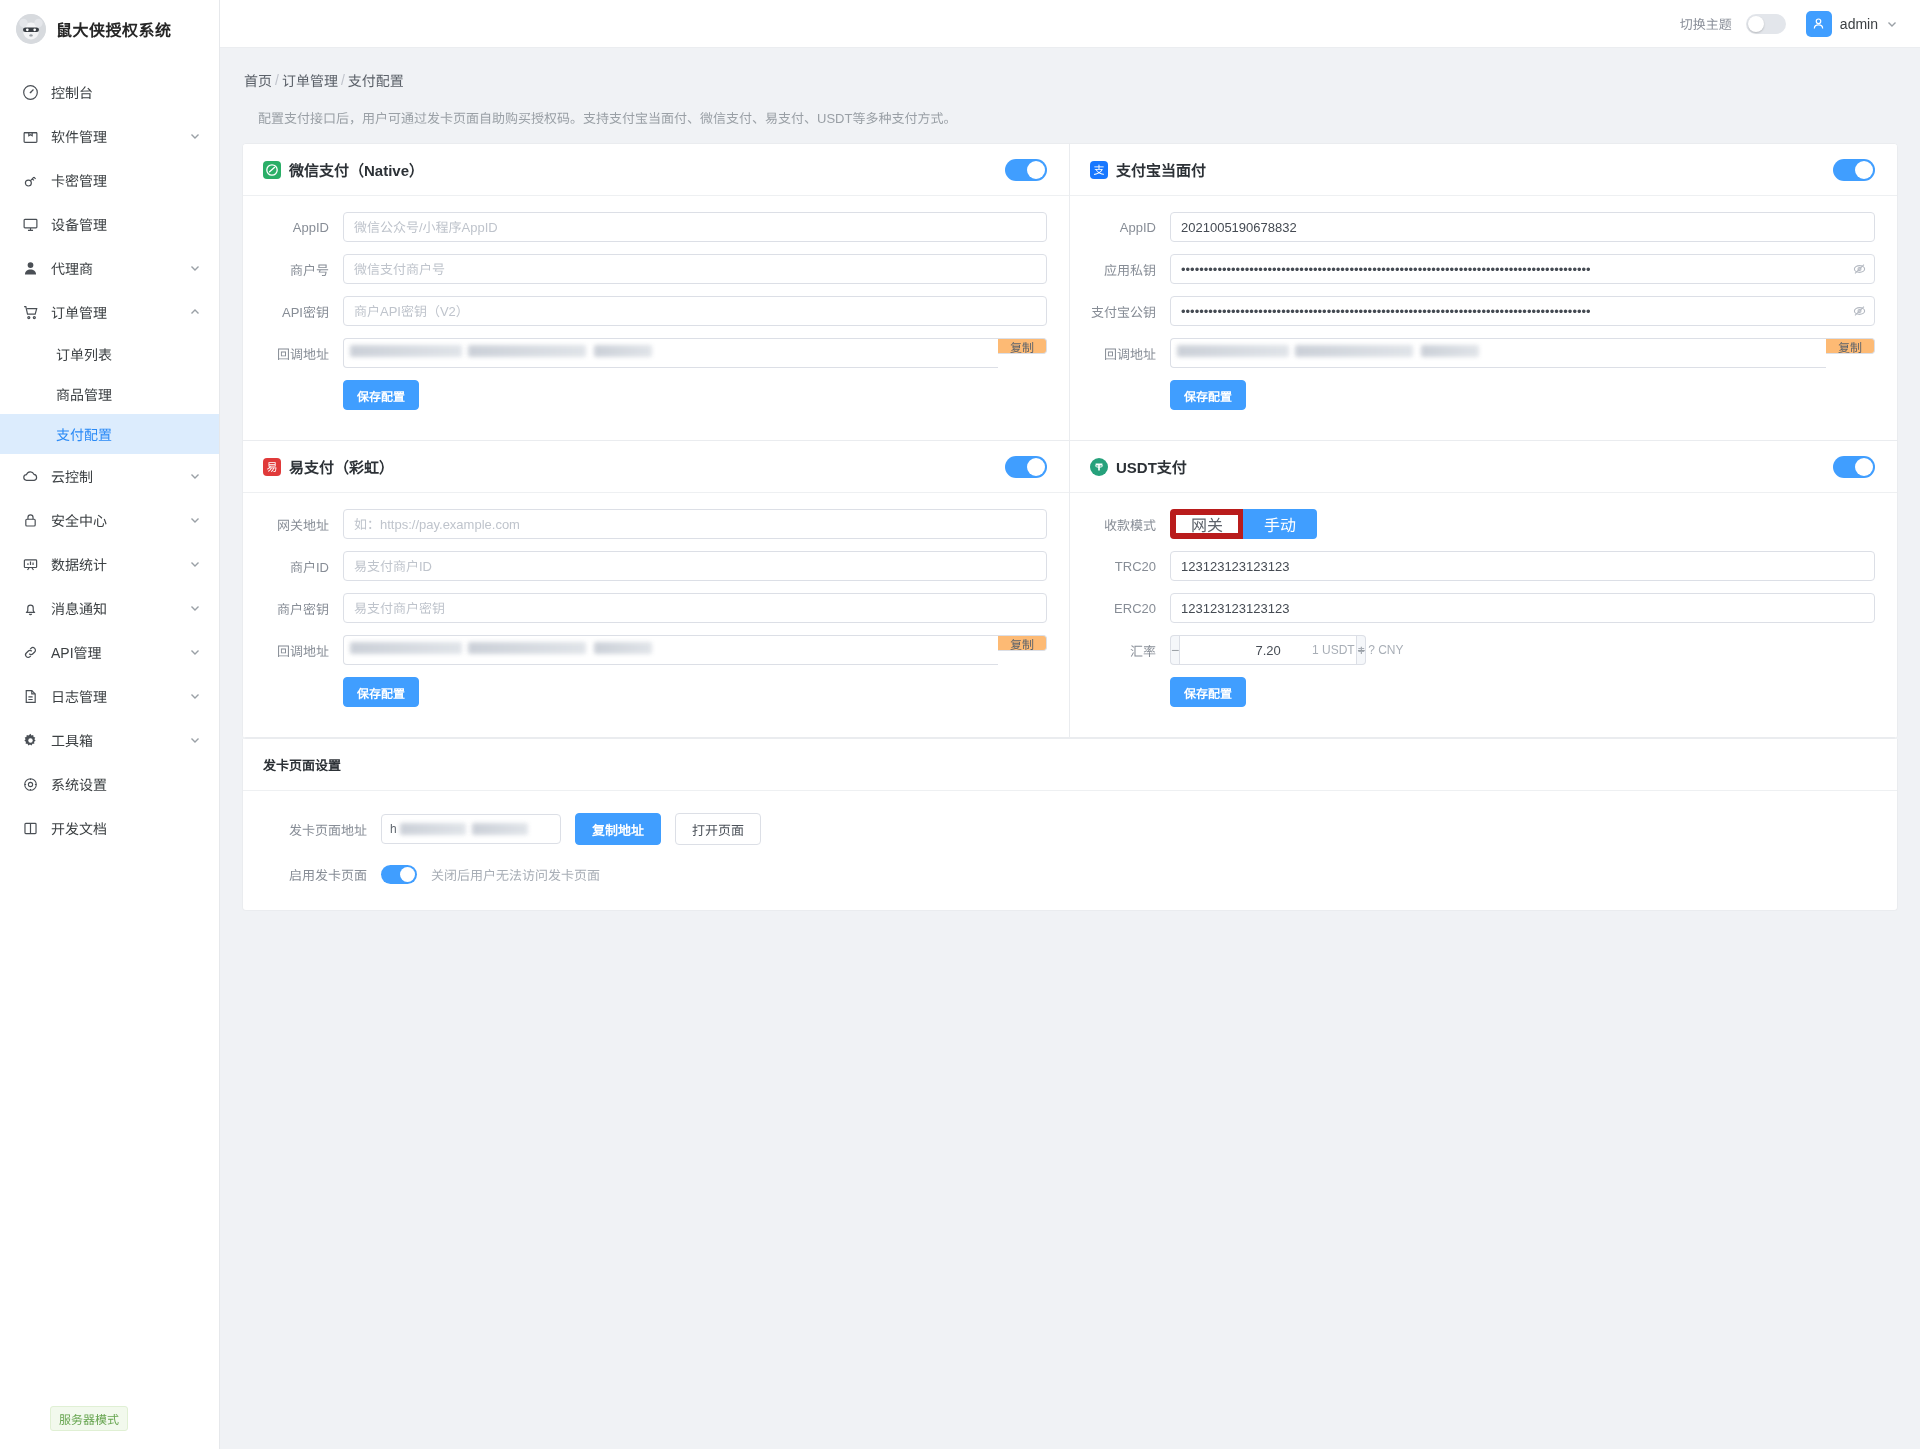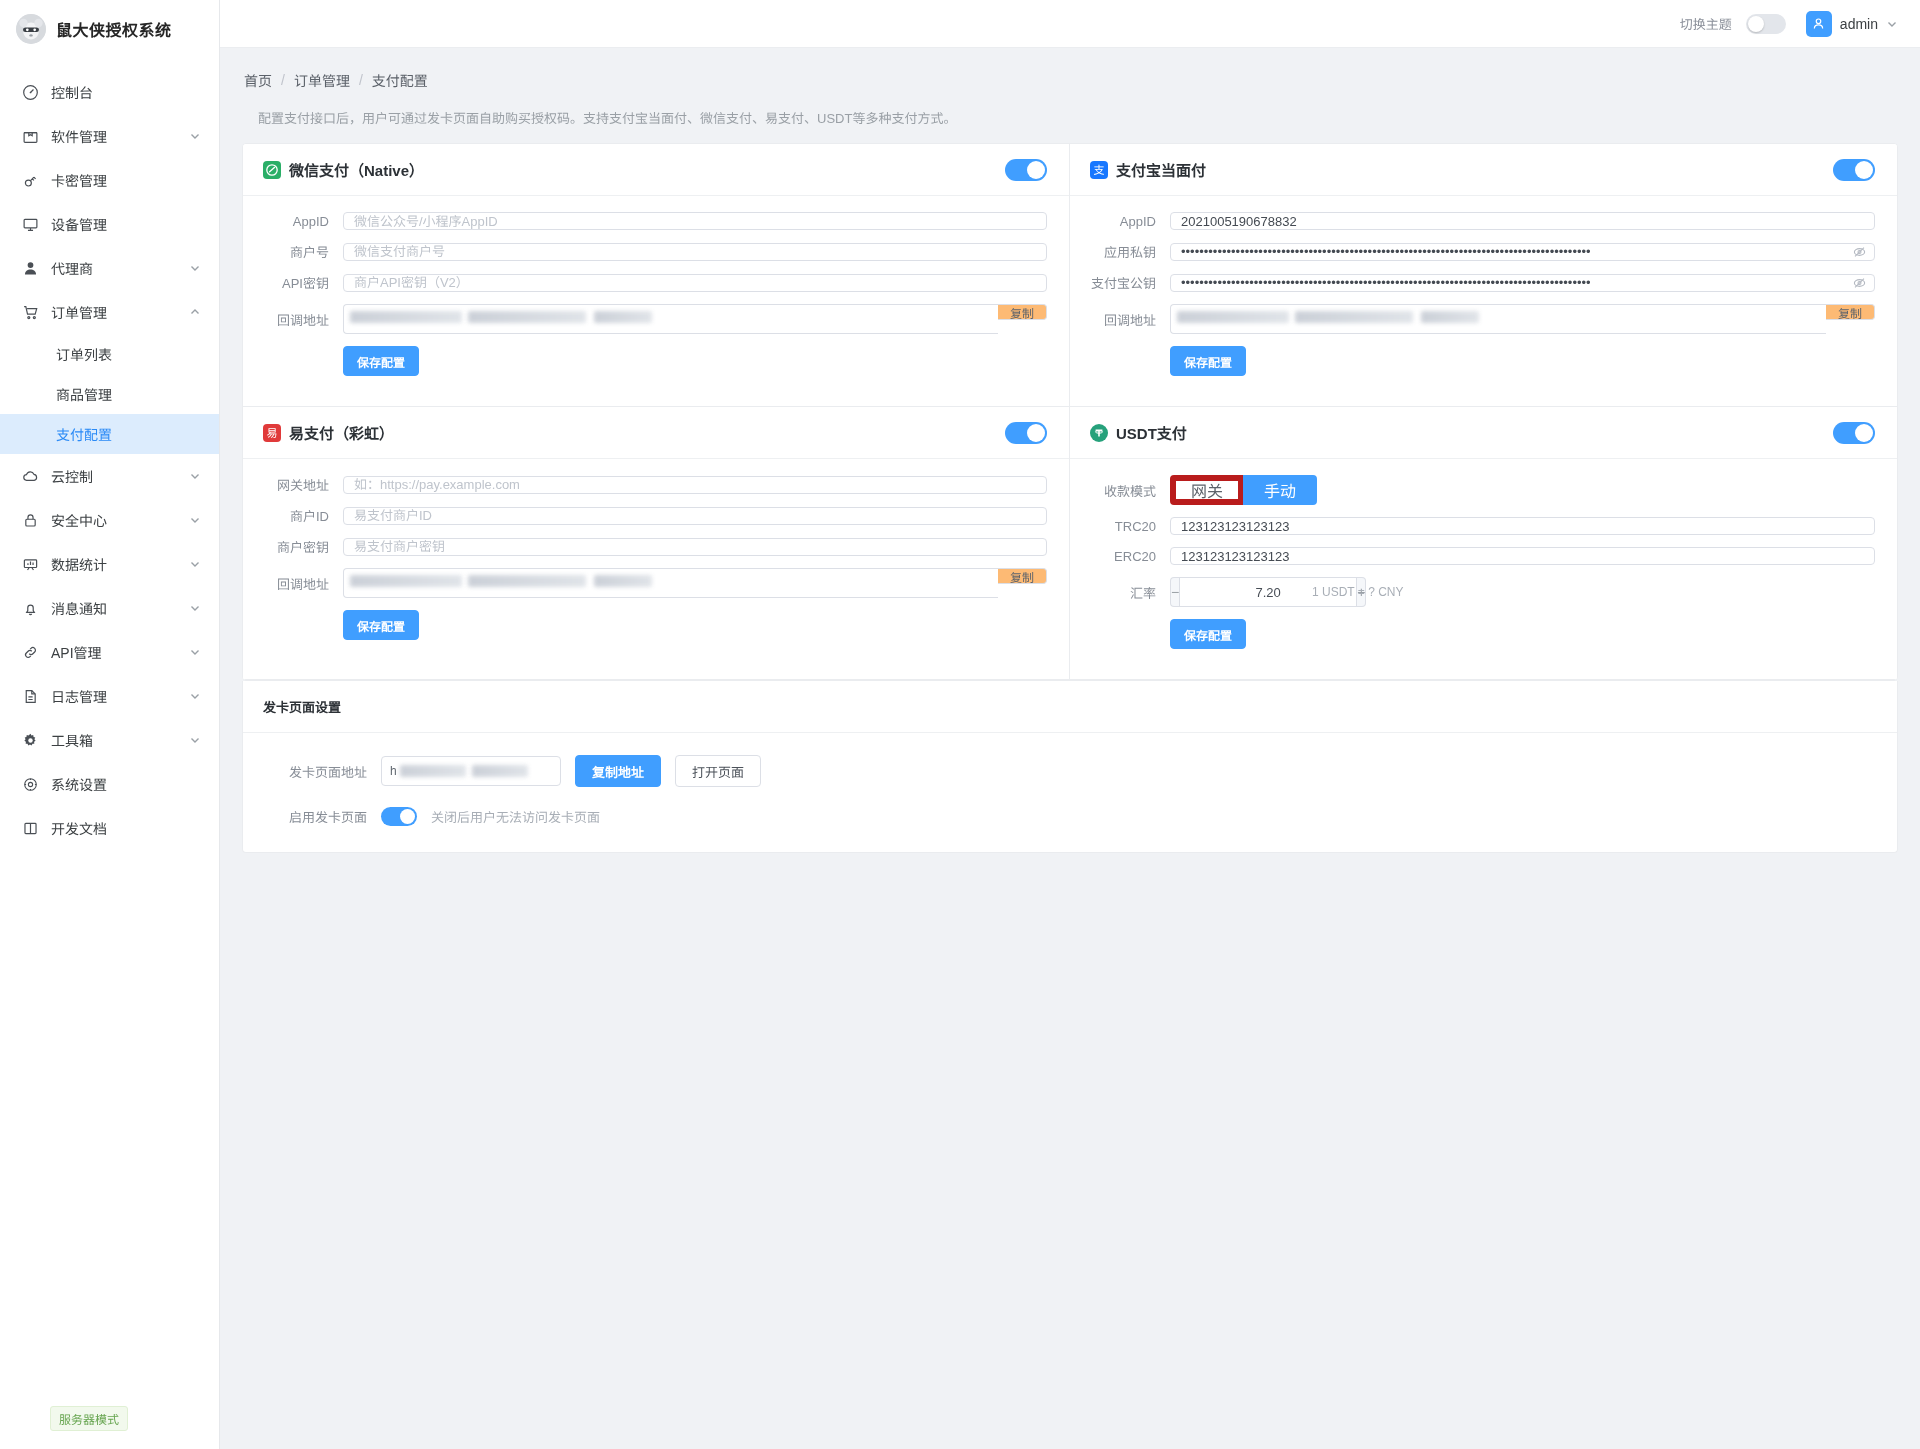--- a/index.html
+++ b/index.html
@@ -72,21 +72,21 @@
   }
   .user-box { display: flex; align-items: center; gap: 8px; cursor: pointer; margin-left: 6px; }
   .avatar {
     width: 26px; height: 26px; border-radius: 5px; background: #409eff;
     display: flex; align-items: center; justify-content: center; color: #fff;
   }
   .avatar svg { width: 15px; height: 15px; display: block; }
   .user-name { font-size: 14px; color: #3c4043; }
 
   .content { padding: 20px 22px 0 22px; }
-  .crumbs { display: flex; align-items: center; gap: 9px; font-size: 14px; padding: 2px 0 18px 2px; }
+  .crumbs { display: flex; align-items: center; gap: 3px; font-size: 14px; padding: 2px 0 18px 2px; }
   .crumb { color: #5b6169; cursor: pointer; }
   .crumb.last { color: #5b6169; cursor: default; }
   .crumb-sep { color: #c0c4cc; }
 
   .desc { font-size: 13px; color: #9aa0a6; padding: 0 0 16px 16px; }
 
   
   .grid { display: grid; grid-template-columns: 1fr 1fr; background: #fff;
           border: 1px solid #eaecef; border-radius: 4px; overflow: hidden; }
   .card { border-right: 1px solid #eaecef; border-bottom: 1px solid #eaecef; background: #fff; }
@@ -113,21 +113,21 @@
   .switch.sm::after { width: 15px; height: 15px; left: 19px; top: 2px; }
 
   .card-body { padding: 16px 22px 18px 20px; }
   .frow { display: flex; align-items: center; margin-bottom: 12px; }
   .flabel {
     width: 80px; flex: 0 0 80px; text-align: right; padding-right: 14px;
     font-size: 13px; color: #878d96; white-space: nowrap;
   }
   .fctrl { flex: 1 1 auto; min-width: 0; display: flex; }
   .inp {
-    flex: 1 1 auto; height: 18px; border: 1px solid #dcdfe6; border-radius: 4px;
+    flex: 1 1 auto; height: 30px; border: 1px solid #dcdfe6; border-radius: 4px;
     font-size: 13px; color: #444a52; padding: 0 10px; background: #fff;
     font-family: "Liberation Sans", sans-serif; min-width: 0;
   }
   .inp::placeholder { color: #bfc4cc; }
   .inp.pw { letter-spacing: 0px; padding-right: 28px; }
   .pw-wrap { flex: 1 1 auto; position: relative; display: flex; min-width: 0; }
   .eye { position: absolute; right: 9px; top: 50%; transform: translateY(-50%);
          width: 13px; height: 13px; color: #b5bac2; cursor: pointer; }
   .eye svg { width: 13px; height: 13px; display: block; }
 

